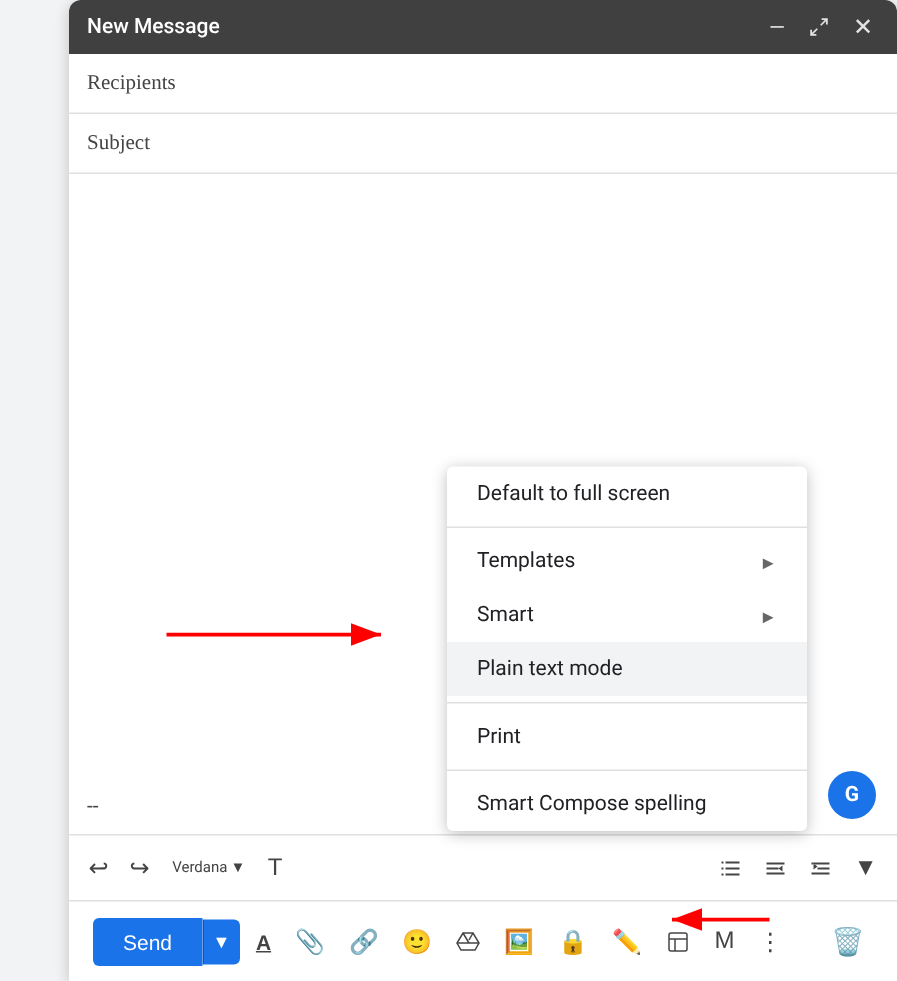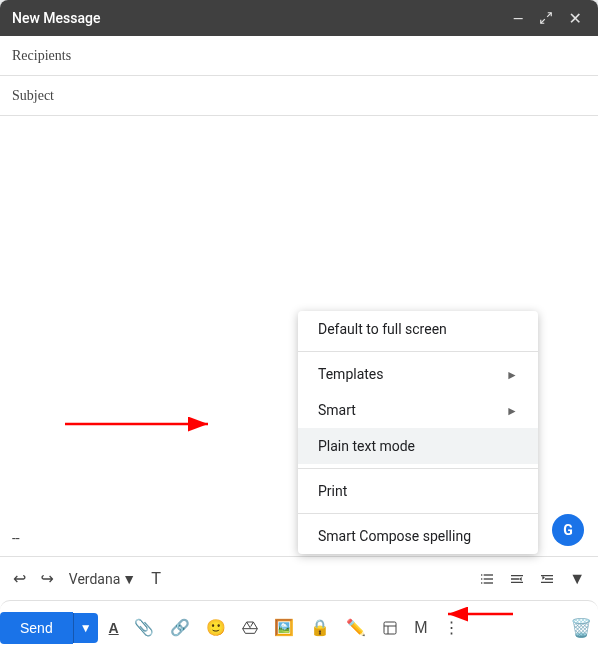--- a/index.html
+++ b/index.html
@@ -17,20 +17,21 @@
 
     .compose-window {
       width: 598px;
       height: 654px;
       background: #fff;
       border-radius: 8px 8px 0 0;
       box-shadow: 0 2px 10px rgba(0,0,0,0.2);
       display: flex;
       flex-direction: column;
       position: relative;
+      margin-left: 46px;
     }
 
     .compose-header {
       background: #404040;
       color: #fff;
       padding: 8px 12px;
       border-radius: 8px 8px 0 0;
       display: flex;
       align-items: center;
       justify-content: space-between;
@@ -114,32 +115,31 @@
     }
 
     .font-select {
       display: flex;
       align-items: flex-end;
       gap: 2px;
       padding: 2px 6px;
       border: none;
       background: none;
       cursor: pointer;
-      font-size: 14px;
+      font-size: 10px;
       color: #444;
     }
 
     .compose-bottom {
-      padding: 8px 0;
+      padding: 8px 16px;
       display: flex;
       align-items: center;
       gap: 6px;
       border-top: 1px solid #e0e0e0;
       height: 54px;
-      border-radius: 10px;
     }
 
     .send-btn-group {
       display: flex;
       align-items: center;
     }
 
     .send-btn {
       background: #1a73e8;
       color: #fff;

